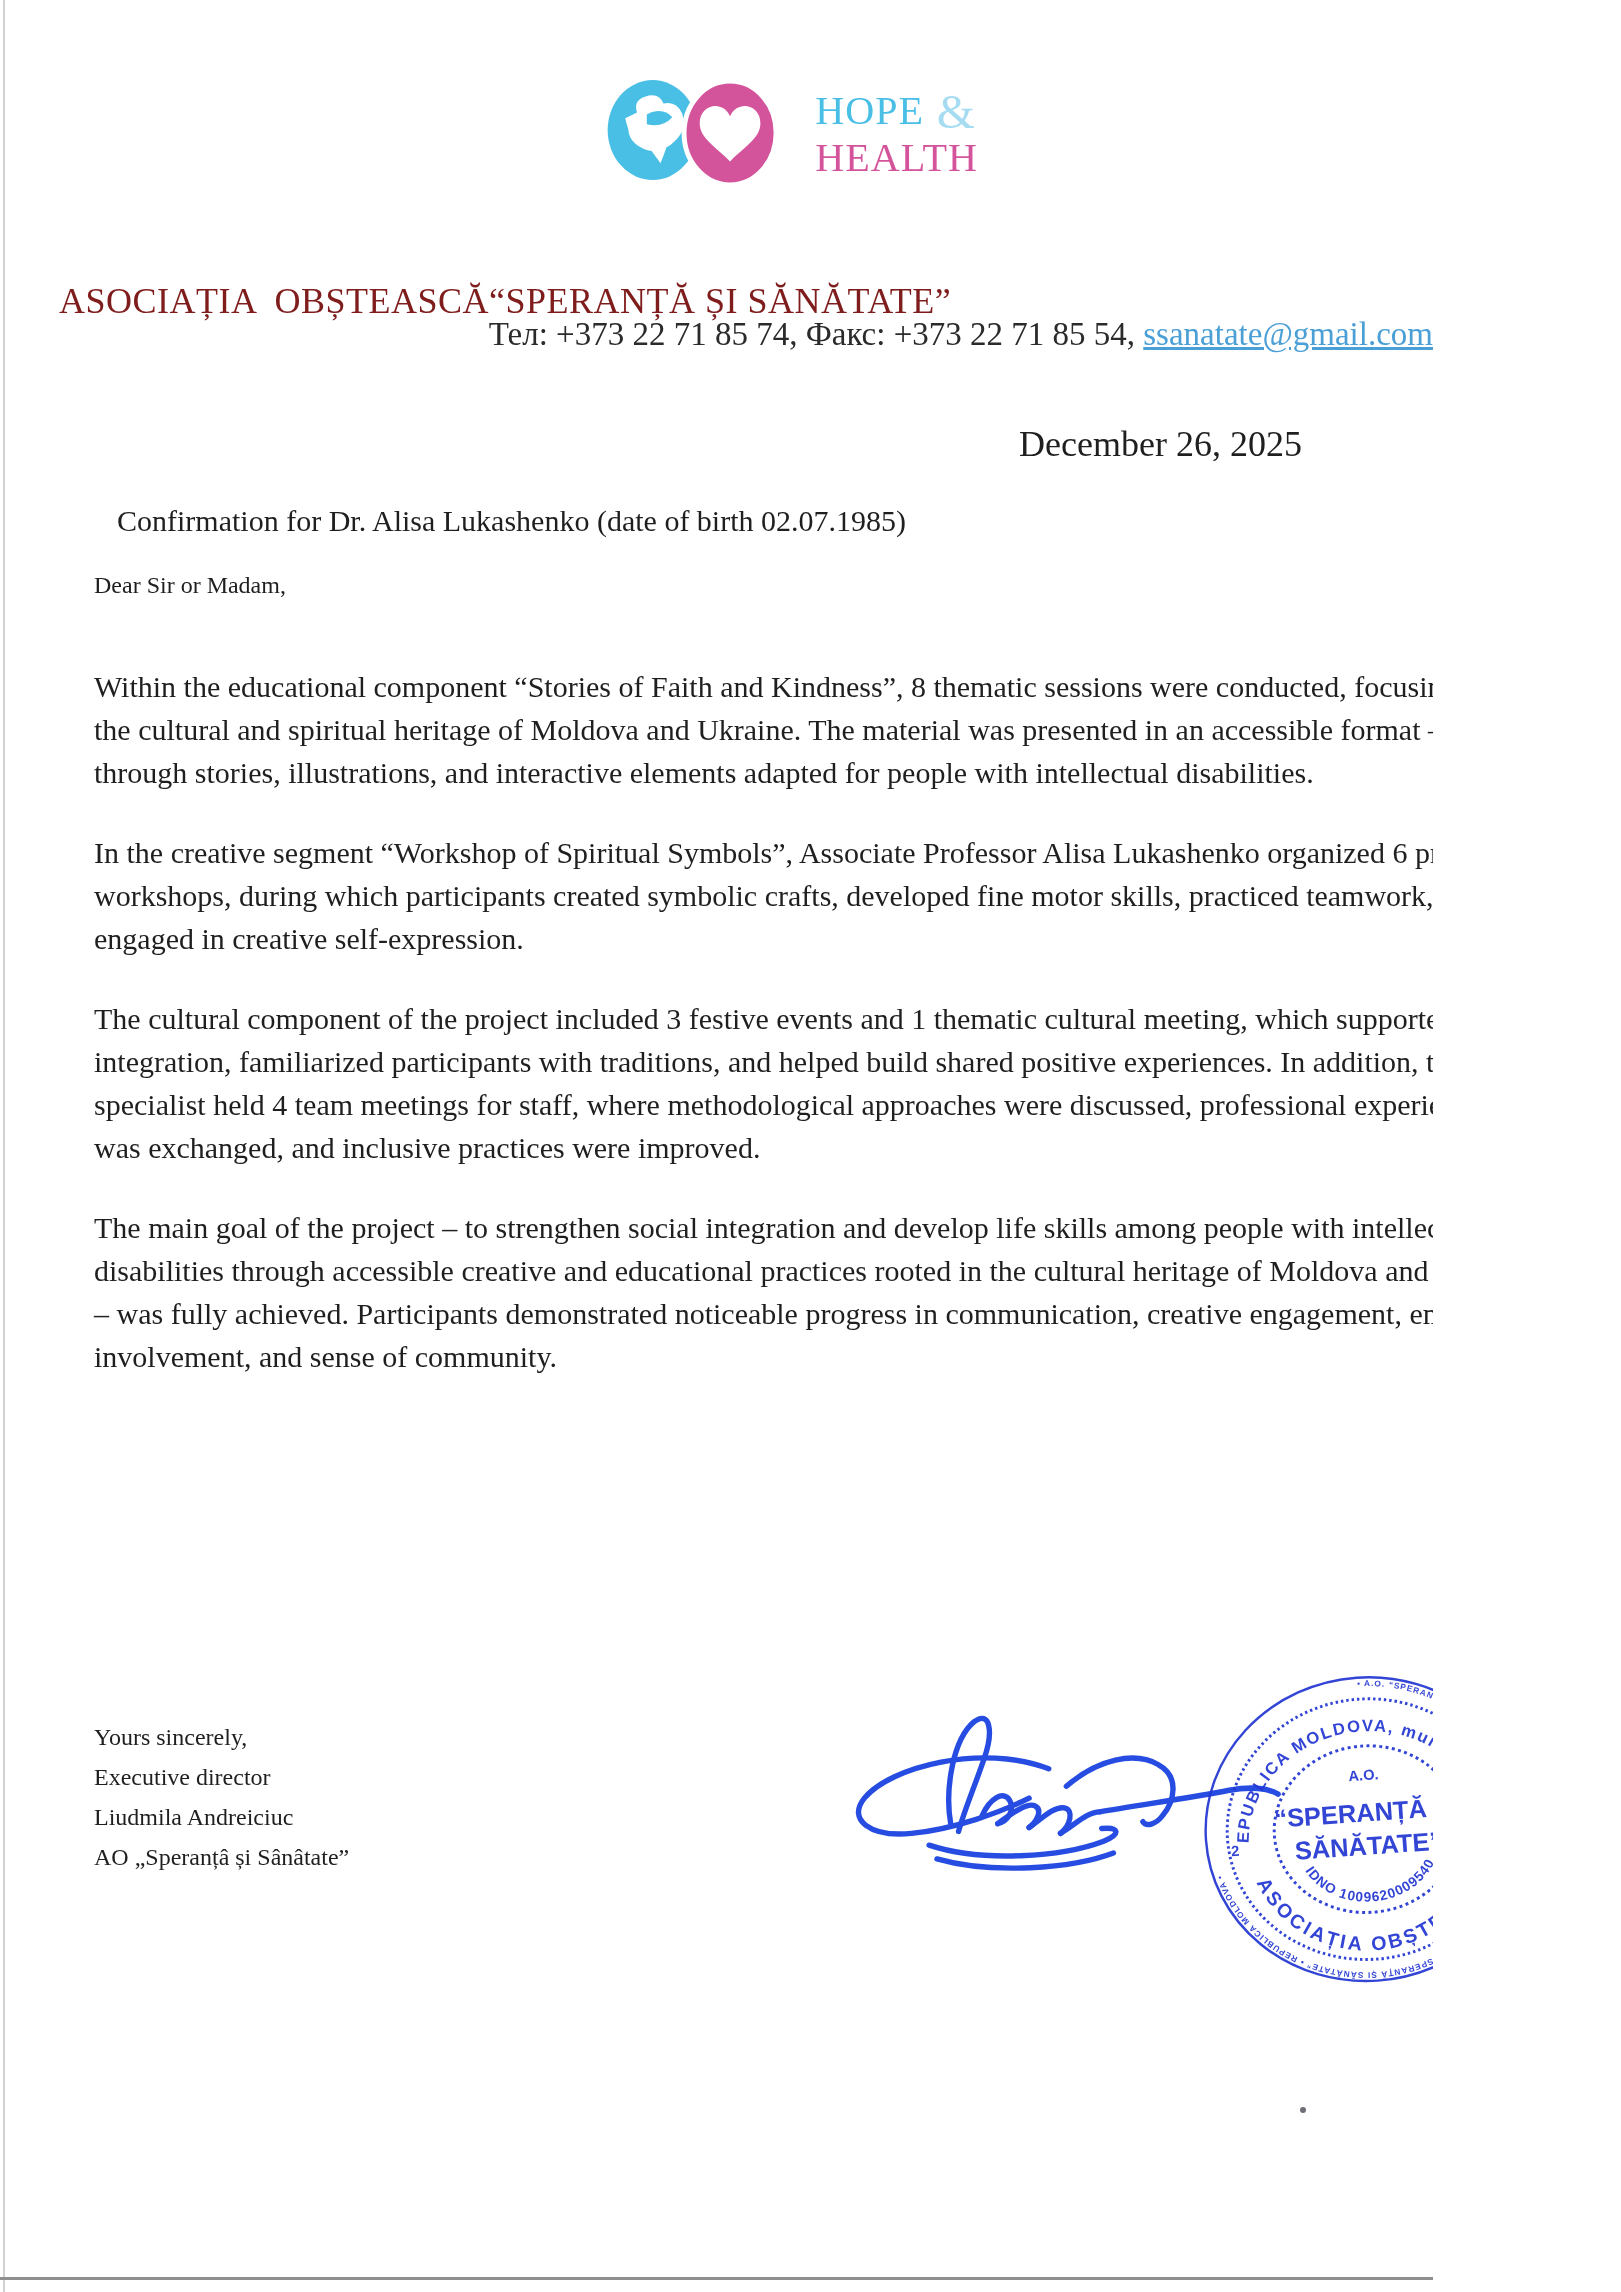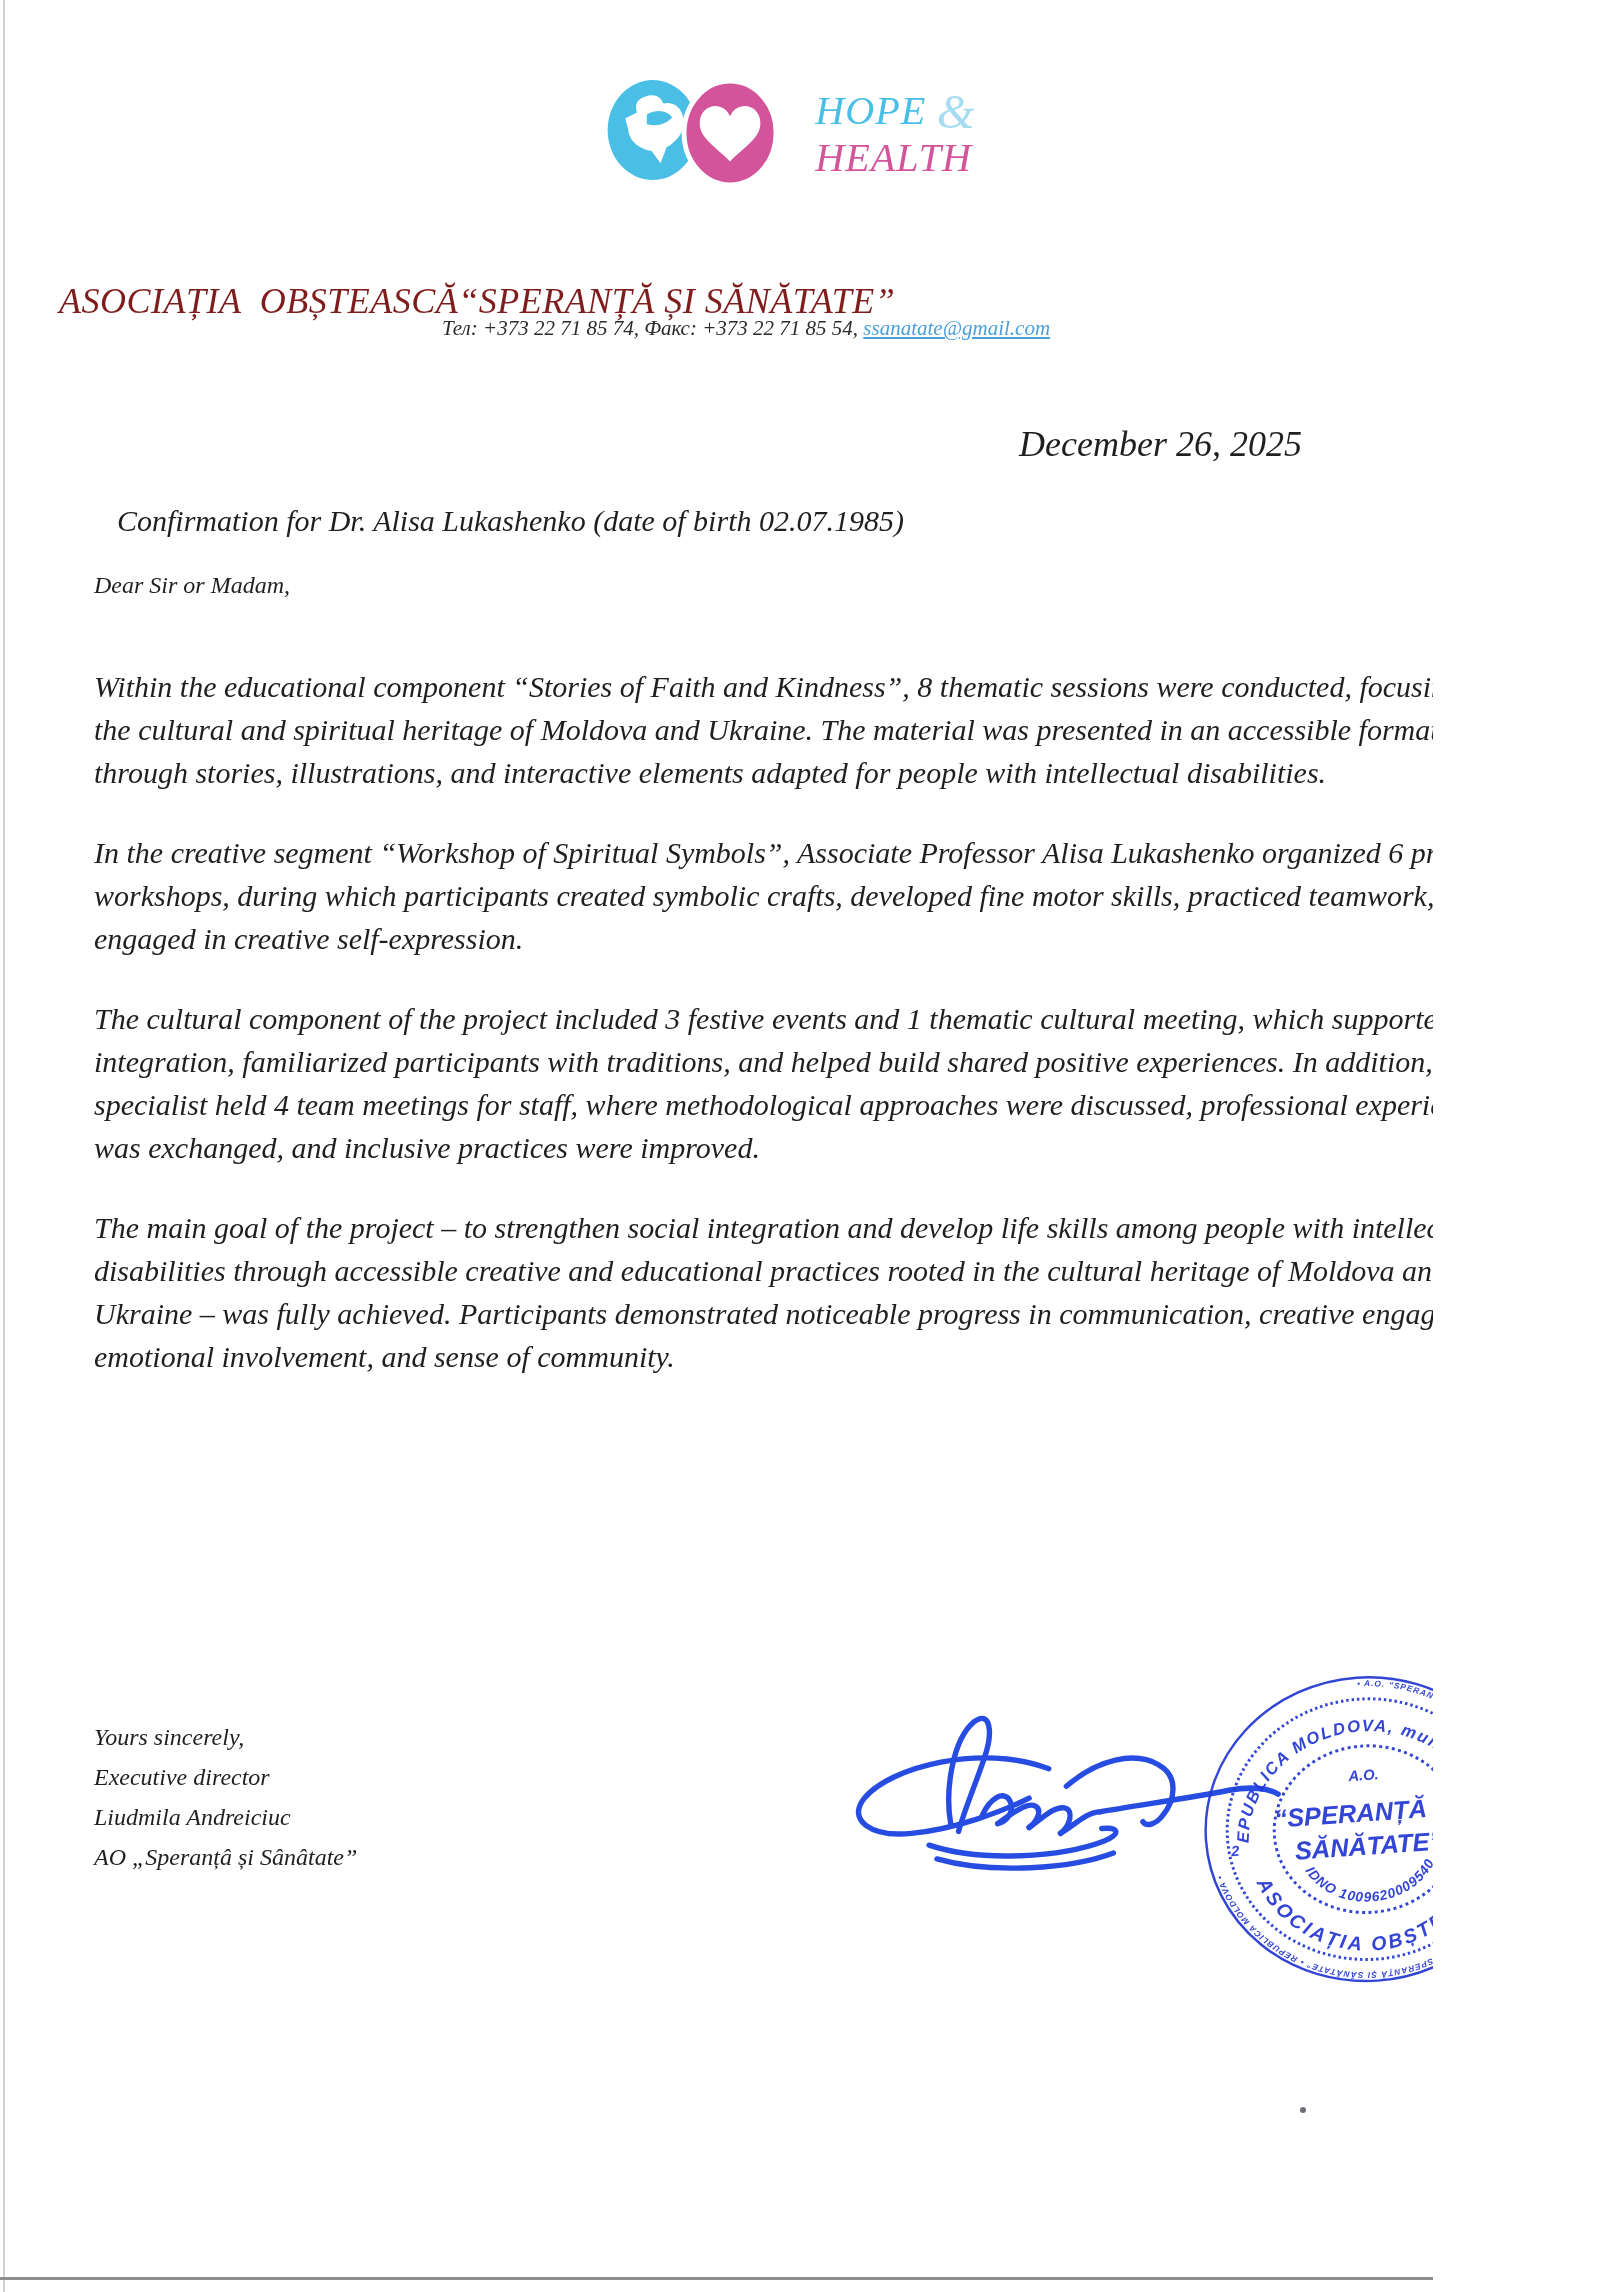--- a/index.html
+++ b/index.html
@@ -3,37 +3,36 @@
 <meta charset="utf-8">
 <style>
   html,body{margin:0;padding:0;background:#ffffff;}
   .page{
     position:relative;
     width:1433px;height:2293px;
     background:#ffffff;
     font-family:"Liberation Serif", serif;
     color:#1f1f1f;
     overflow:hidden;
-    font-style:italic;
   }
   
   .scan-left{position:absolute;left:2.9px;top:0;width:2px;height:2293px;background:#d2d2d2;}
   .scan-bottom{position:absolute;left:0;top:2277px;width:1621px;height:2.9px;background:#8f8f8f;}
   .scan-dot{position:absolute;left:1300px;top:2107px;width:5.9px;height:5.9px;border-radius:50%;background:#4a4a55;opacity:.8;}
 
   
   .logo{position:absolute;left:592px;top:73px;width:470px;height:118px;}
   .org-line{
     position:absolute;left:59px;right:0;top:280px;
     text-align:left;font-size:36px;letter-spacing:0.5px;
     color:#7f1d1d;white-space:pre-wrap;font-weight:500;
   }
   .contact-line{
     position:absolute;left:59px;right:0;top:316px;
-    text-align:center;font-size:21px;color:#2b2b2b;white-space:pre-wrap;
+    text-align:right;font-size:33px;color:#2b2b2b;white-space:pre-wrap;
   }
   .contact-line a{color:#4a9fd6;text-decoration:underline;cursor:pointer;}
 
   .date-line{position:absolute;top:423px;right:131px;font-size:36px;}
   .subject-line{position:absolute;left:94px;top:504px;font-size:30px;margin-left:23px;}
   .salutation{position:absolute;left:94px;top:572px;font-size:24px;}
 
   .body-text{position:absolute;left:94px;top:665px;width:1443px;}
   .body-text p{margin:0 0 37px 0;font-size:30px;line-height:43px;}
 

